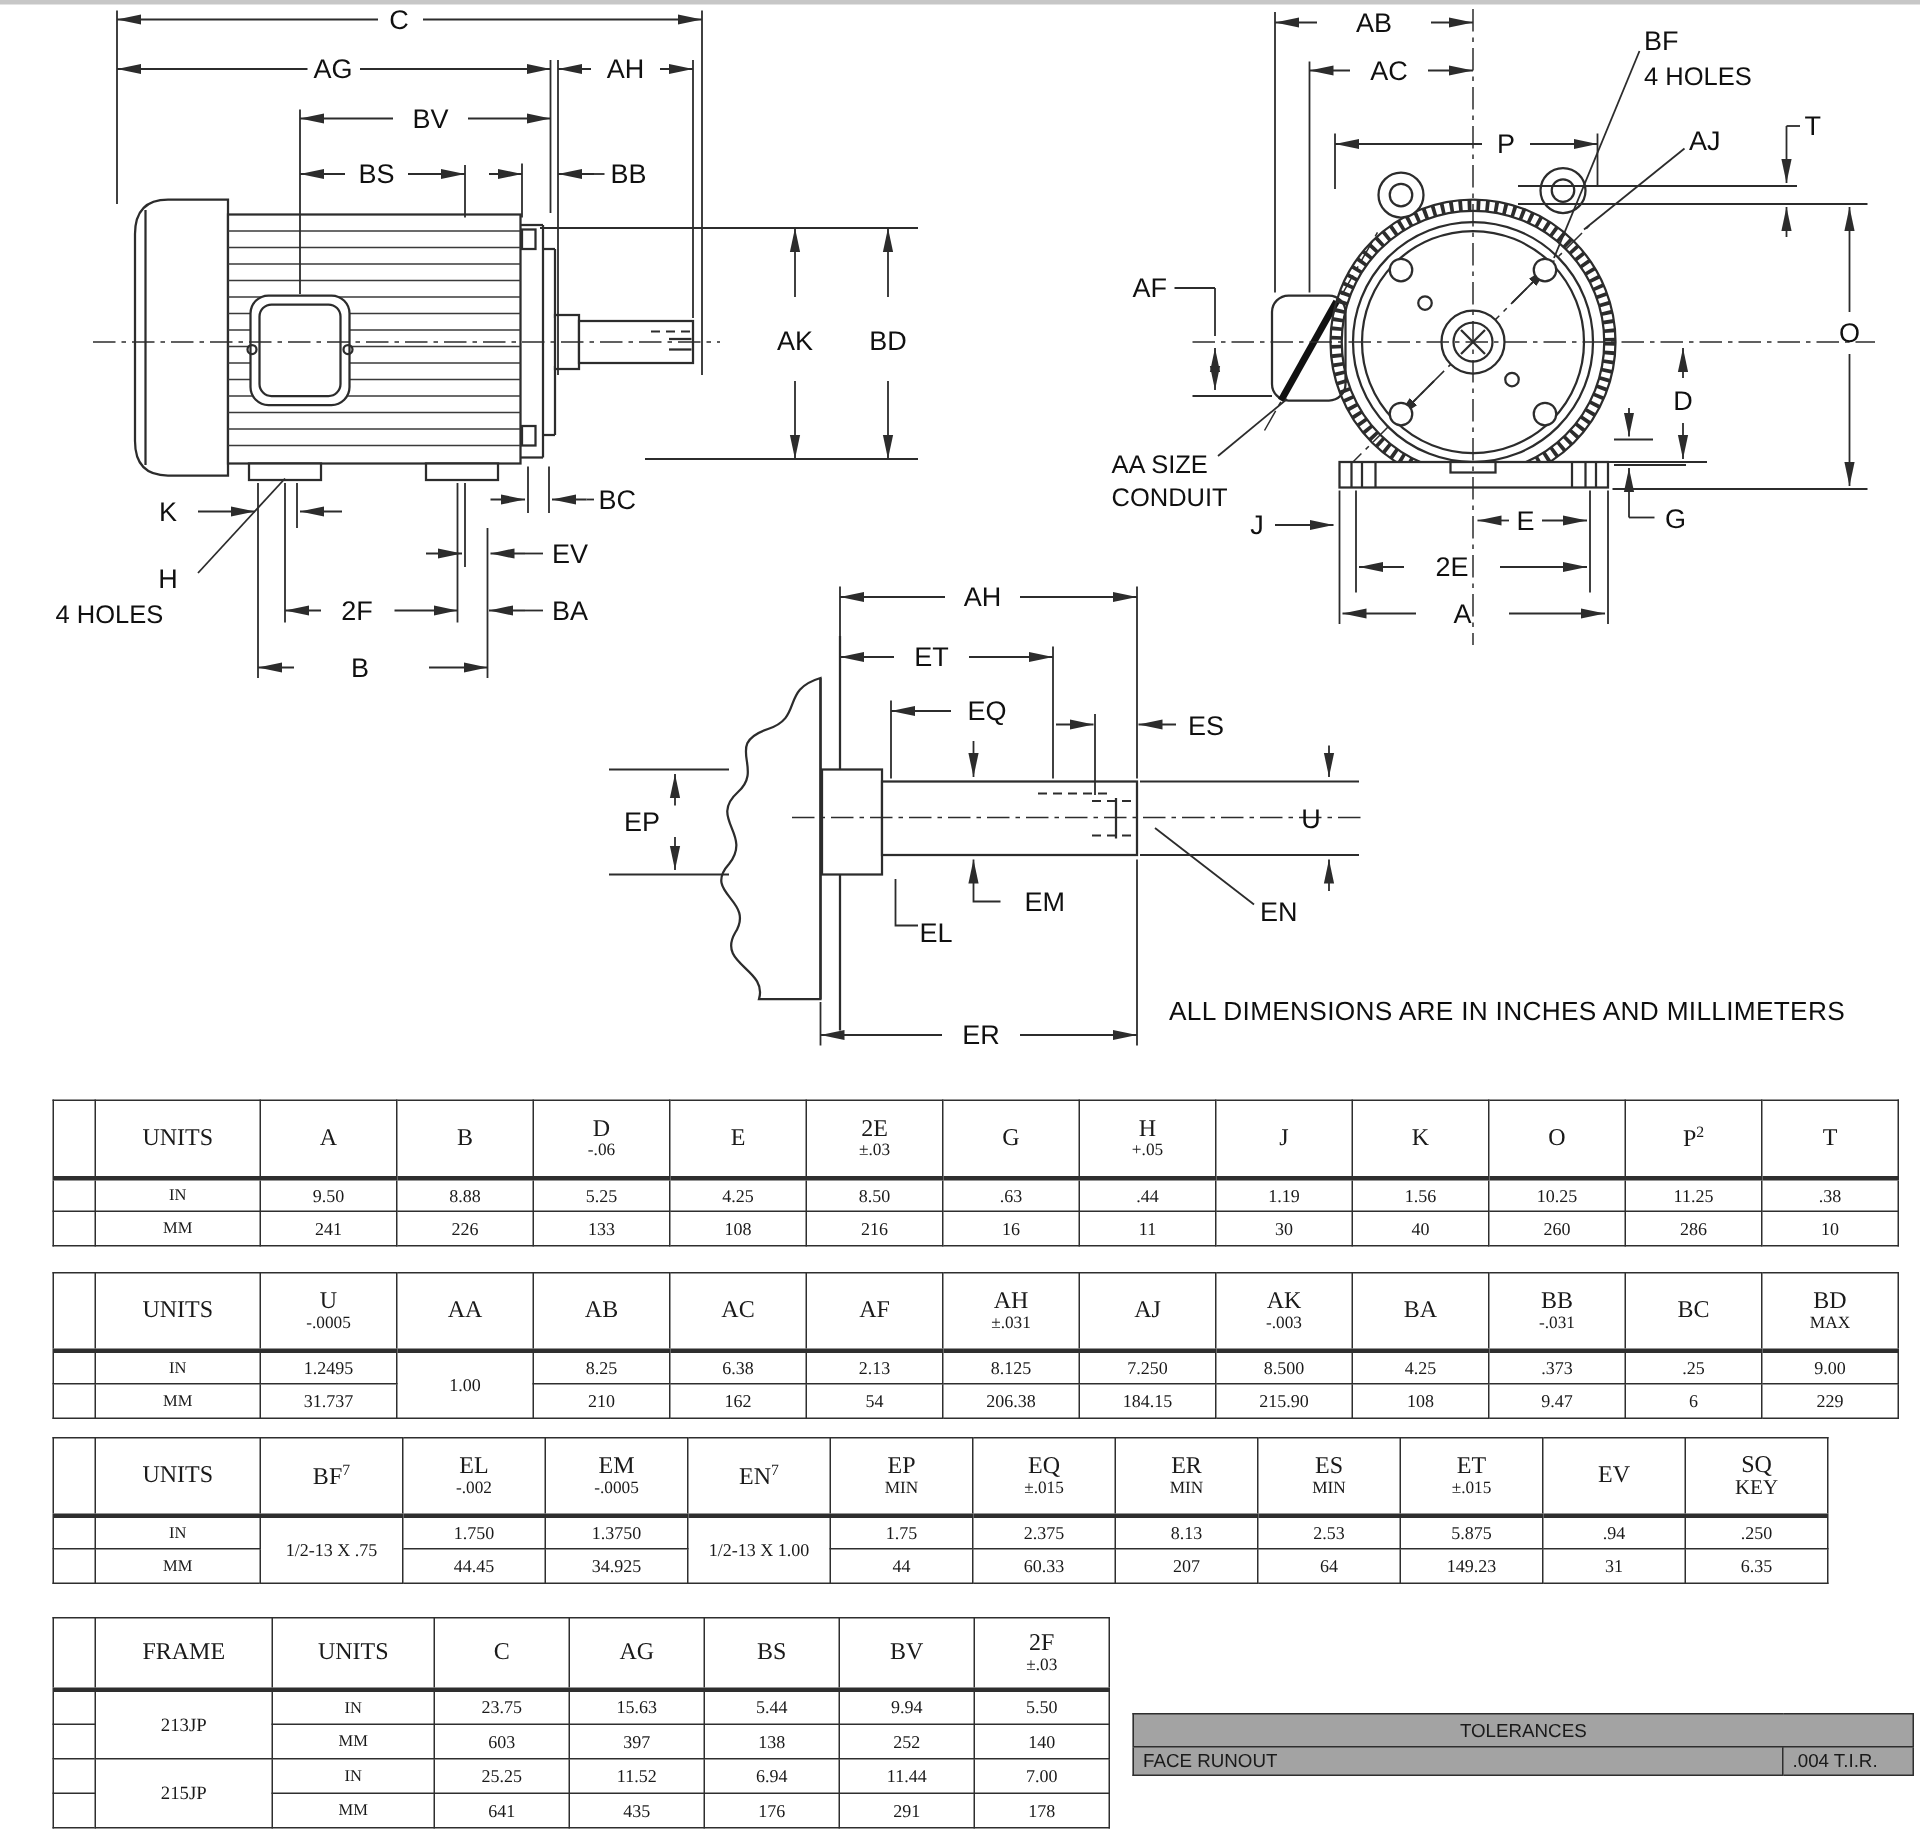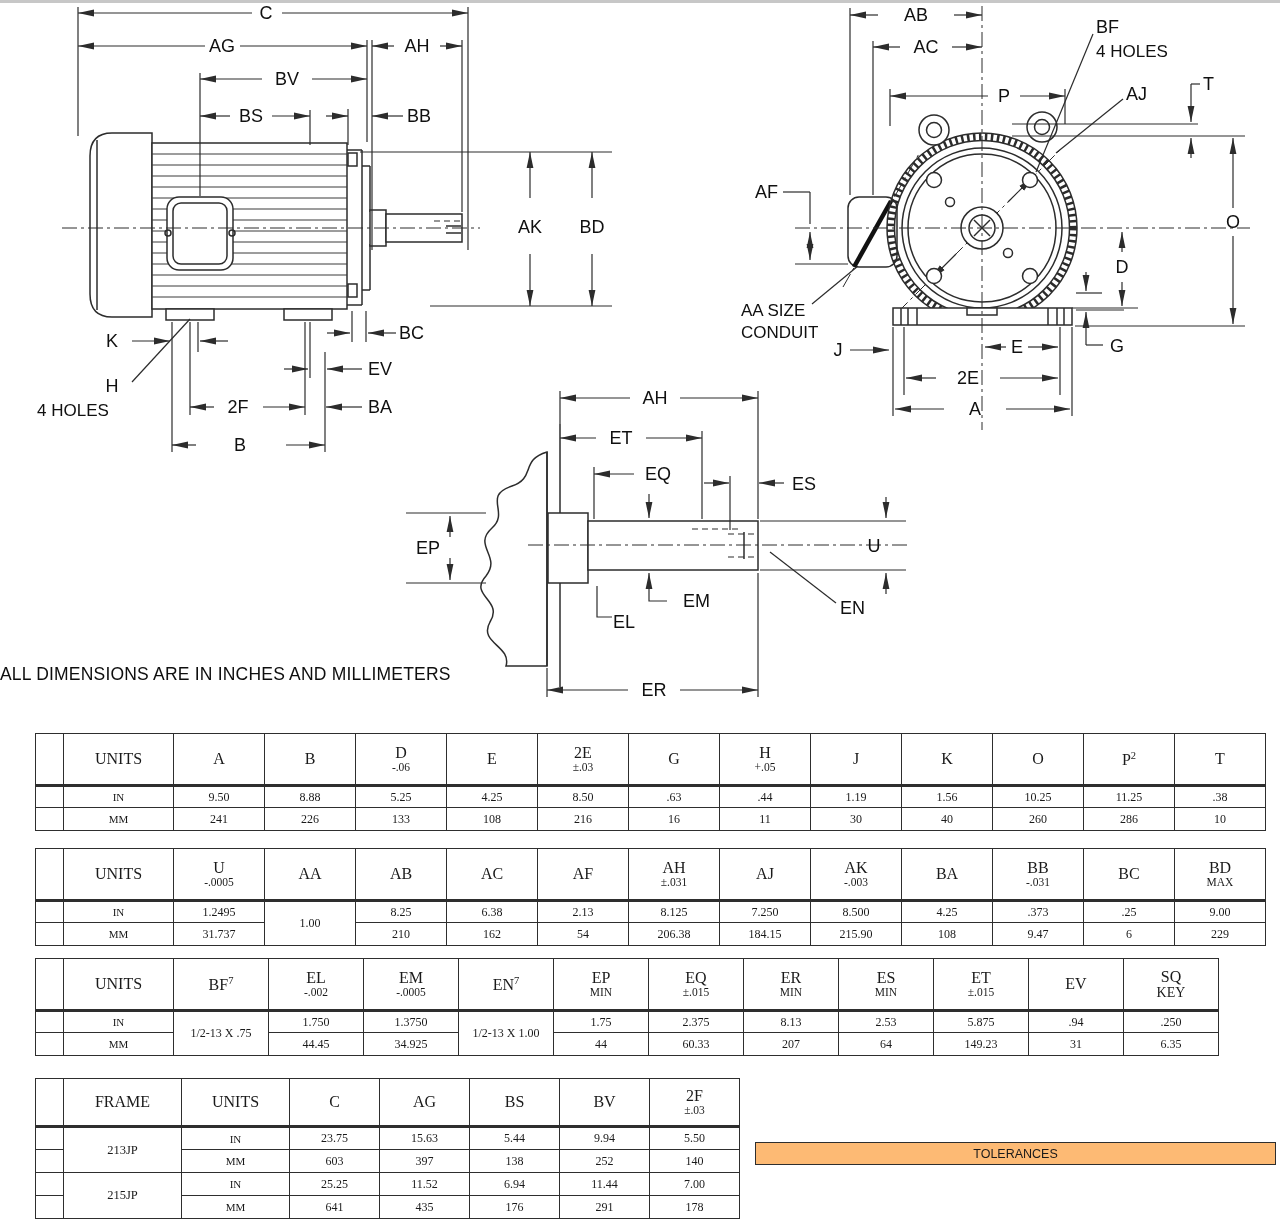--- a/index.html
+++ b/index.html
@@ -12,31 +12,31 @@
   svg .fin{stroke:#3a3a3a;stroke-width:1;fill:none;}
   svg .dm{stroke:#2c2c2c;stroke-width:1.2;fill:none;}
   svg .cl{stroke:#2c2c2c;stroke-width:1;fill:none;stroke-dasharray:15 4 3 4;}
   svg .dsh{stroke:#2c2c2c;stroke-width:1.2;fill:none;stroke-dasharray:6 4;}
   svg .teeth{stroke:#2c2c2c;stroke-width:7.5;fill:none;stroke-dasharray:2.5 3.5;}
   svg .bold{stroke:#111;stroke-width:4.5;fill:none;}
   svg text{fill:#101010;font-family:"Liberation Sans",sans-serif;font-size:18px;
            text-anchor:middle;dominant-baseline:central;}
   svg text.ls{text-anchor:start;}
   svg text.sm{font-size:17px;}
-  #note{position:absolute;top:664px;left:0;width:1230px;text-align:left;
+  #note{position:absolute;top:664px;left:0;width:1230px;text-align:right;
         font-size:17.5px;color:#0e0e0e;letter-spacing:.2px;}
   table.dim{position:absolute;border-collapse:collapse;table-layout:fixed;background:#fff;font-family:Liberation Serif, serif;}
   table.dim td{border:1.5px solid #2e2e2e;text-align:center;vertical-align:middle;
                padding:0;overflow:hidden;font-size:12px;}
   tr.hdr td{border-bottom:3px solid #2e2e2e;}
   .hl{font-size:16px;line-height:1.1;}
   .hl sup{font-size:10.5px;}
   .hs{font-size:11.5px;line-height:1;text-align:center;}
   td.nc{width:28px;}
-  table.tol{position:absolute;border-collapse:collapse;table-layout:fixed;background:#fdba74;
+  table.tol{position:absolute;border-collapse:collapse;table-layout:fixed;background:#a3a3a3;
             border:1.6px solid #2e2e2e;}
   table.tol td{font-size:12.5px;padding:0 0 0 6px;text-align:left;}
   table.tol tr.ttl td{border-bottom:1.6px solid #2e2e2e;text-align:center;padding:0;height:21px;}
   table.tol td.val{border-left:1.6px solid #2e2e2e;width:87px;height:18px;}
 </style>
 </head>
 <body>
 
 <div id="page">
 <div id="topedge"></div>
@@ -659,15 +659,19 @@
 
 <table class="tol" style="left:755px;top:1142px;width:520px;">
   <colgroup>
         <col style="width:433px">
         <col style="width:87px">
       </colgroup>
   <tbody>
   <tr class="ttl">
           <td colspan="2">TOLERANCES</td>
         </tr>
+  <tr>
+    <td>FACE RUNOUT</td>
+    <td class="val">.004 T.I.R.</td>
+  </tr>
   </tbody>
 </table>
 </div>
 
 </body></html>

